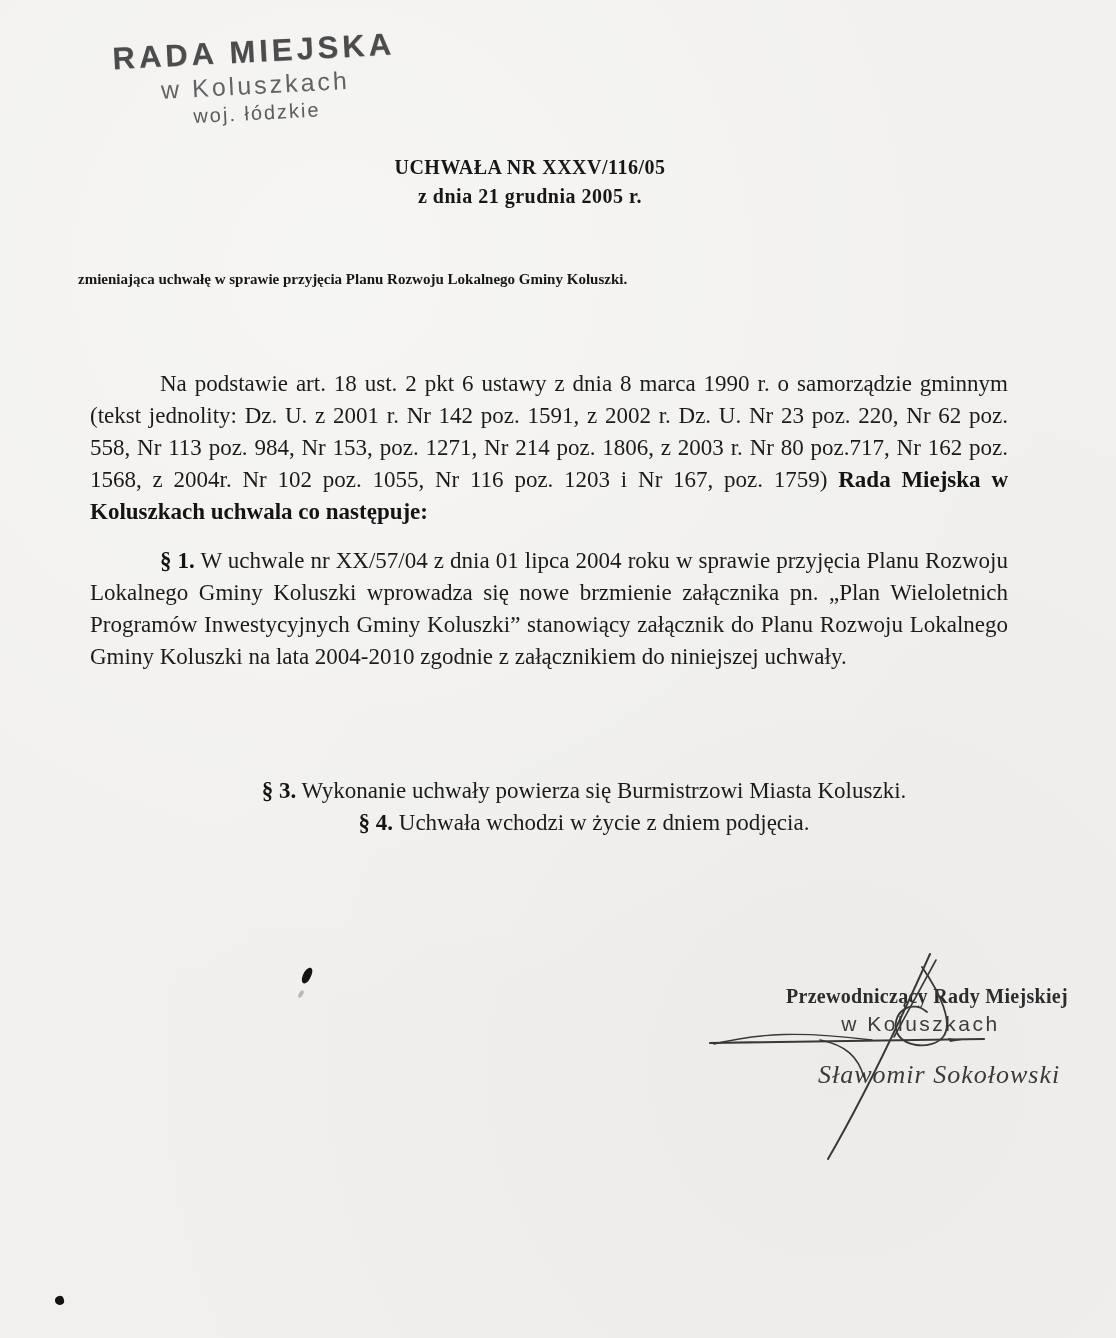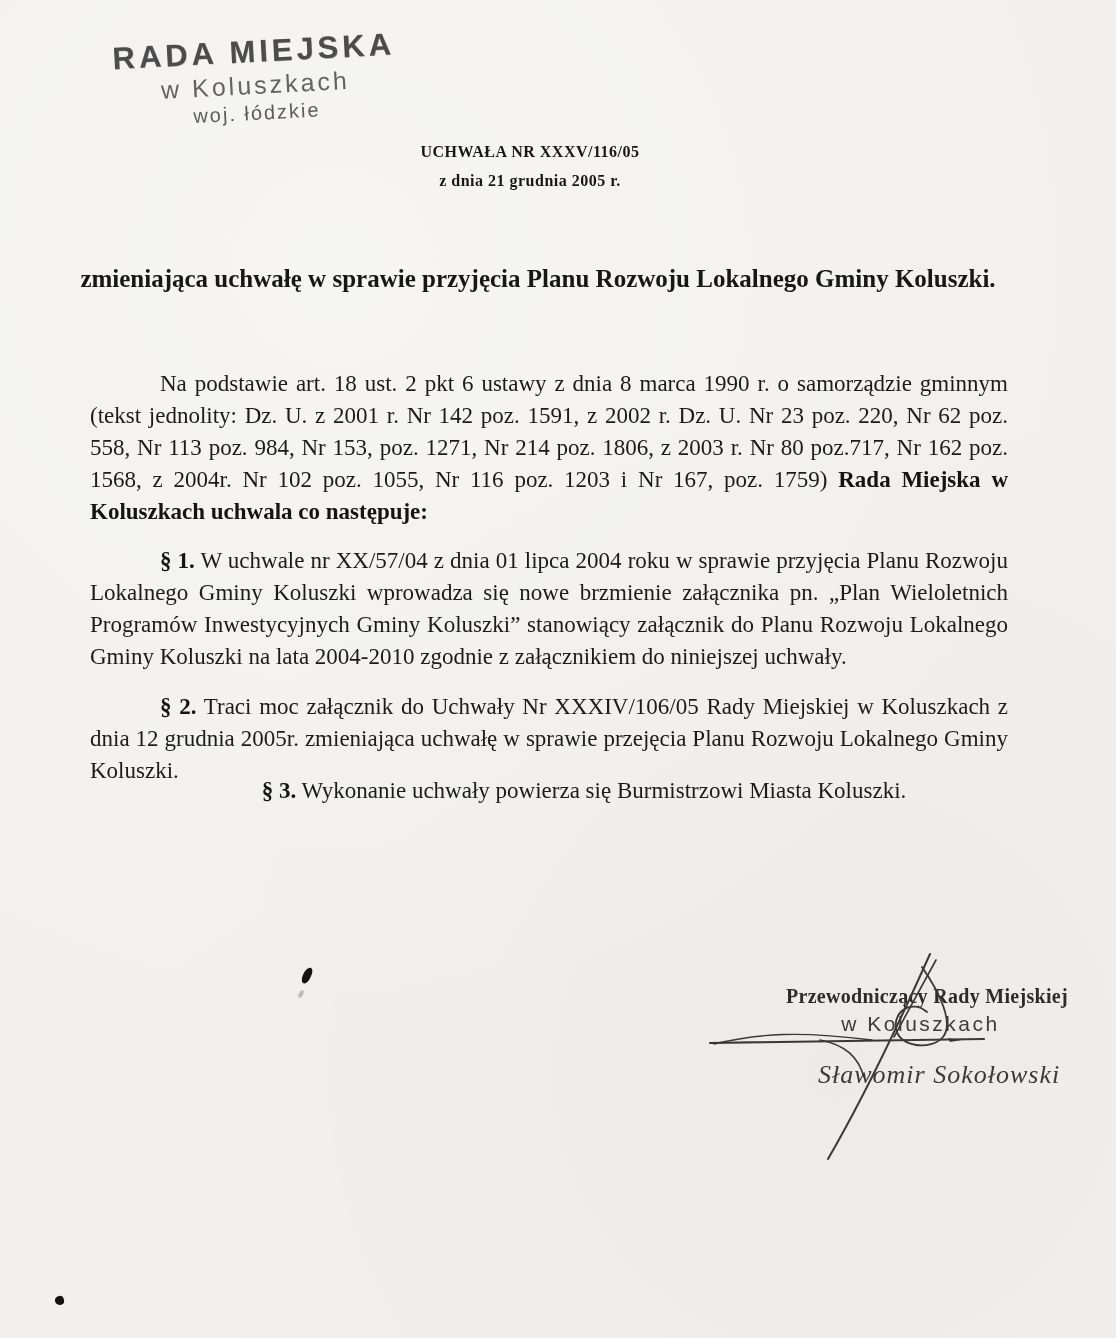--- a/index.html
+++ b/index.html
@@ -26,31 +26,30 @@
   }
   .stamp-top .l1 {
     font-size:31px; font-weight:bold; letter-spacing:4px;
     color:#4c4c4c; text-shadow:0.5px 0.5px 0 rgba(90,90,90,.4);
   }
   .stamp-top .l2 { font-size:25px; letter-spacing:3px; color:#636363; margin-top:1px; }
   .stamp-top .l3 { font-size:20px; letter-spacing:2px; color:#5c5c5c; margin-top:2px; }
 
   
   .title-block {
-    position:absolute; top:137px; left:0; width:1060px;
+    position:absolute; top:153px; left:0; width:1060px;
     text-align:center; font-weight:bold;
-    font-size:16px; line-height:29px; letter-spacing:.5px;
+    font-size:20px; line-height:29px; letter-spacing:.5px;
     color:#171717;
   }
 
   .subject {
     position:absolute; top:264px; left:78px; width:920px;
-    font-weight:bold; font-size:25px; line-height:30px;
+    font-weight:bold; font-size:15px; line-height:30px;
     color:#171717;
-    text-align:center;
   }
 
   .para {
     position:absolute; left:78px; width:918px;
     font-size:23px; line-height:32px;
     text-align:justify; margin:12px;
     color:#1b1b1b;
   }
   .indent { text-indent:70px; }
   .no-justify { text-align:center; }
@@ -107,24 +106,24 @@
     <div>UCHWAŁA NR XXXV/116/05</div>
     <div>z dnia 21 grudnia 2005 r.</div>
   </div>
 
   <div class="subject">zmieniająca uchwałę w sprawie przyjęcia Planu Rozwoju Lokalnego Gminy Koluszki.</div>
 
   <p class="para indent" style="top:356px"><span>Na podstawie art. 18 ust. 2 pkt 6 ustawy z dnia 8 marca 1990 r. o samorządzie gminnym (tekst jednolity: Dz. U. z 2001 r. Nr 142 poz. 1591, z 2002 r. Dz. U. Nr 23 poz. 220, Nr 62 poz. 558, Nr 113 poz. 984, Nr 153, poz. 1271, Nr 214 poz. 1806, z 2003 r. Nr 80 poz.717, Nr 162 poz. 1568, z 2004r. Nr 102 poz. 1055, Nr 116 poz. 1203 i Nr 167, poz. 1759)</span> <b>Rada Miejska w Koluszkach uchwala co następuje:</b></p>
 
   <p class="para indent" style="top:533px"><b>§ 1.</b> <span>W uchwale nr XX/57/04 z dnia 01 lipca 2004 roku w sprawie przyjęcia Planu Rozwoju Lokalnego Gminy Koluszki wprowadza się nowe brzmienie załącznika pn. „Plan Wieloletnich Programów Inwestycyjnych Gminy Koluszki” stanowiący załącznik do Planu Rozwoju Lokalnego Gminy Koluszki na lata 2004-2010 zgodnie z załącznikiem do niniejszej uchwały.</span></p>
 
-  <p class="para indent" style="top:679px"><b>§ 2.</b> <span>Traci moc załącznik do Uchwały Nr XXXIV/106/05 Rady Miejskiej w Koluszkach z dnia 12 grudnia 2005r. zmieniająca uchwałę w sprawie przejęcia Planu Rozwoju Lokalnego Gminy Koluszki.</span></p>
 
   <p class="para indent no-justify" style="top:763px"><b>§ 3.</b> <span>Wykonanie uchwały powierza się Burmistrzowi Miasta Koluszki.</span></p>
 
+  <p class="para indent no-justify" style="top:795px"><b>§ 4.</b> <span>Uchwała wchodzi w życie z dniem podjęcia.</span></p>
 
   <div class="sig-role">Przewodniczący Rady Miejskiej</div>
   <div class="sig-loc">w Koluszkach</div>
   <div class="sig-name">Sławomir Sokołowski</div>
 
   <svg class="sig-svg" width="300" height="260" viewBox="0 0 300 260">
     <g fill="none" stroke="#383838" stroke-linecap="round">
 
       <path d="M 10 118 L 284 114" stroke-width="2.2"></path>
 

